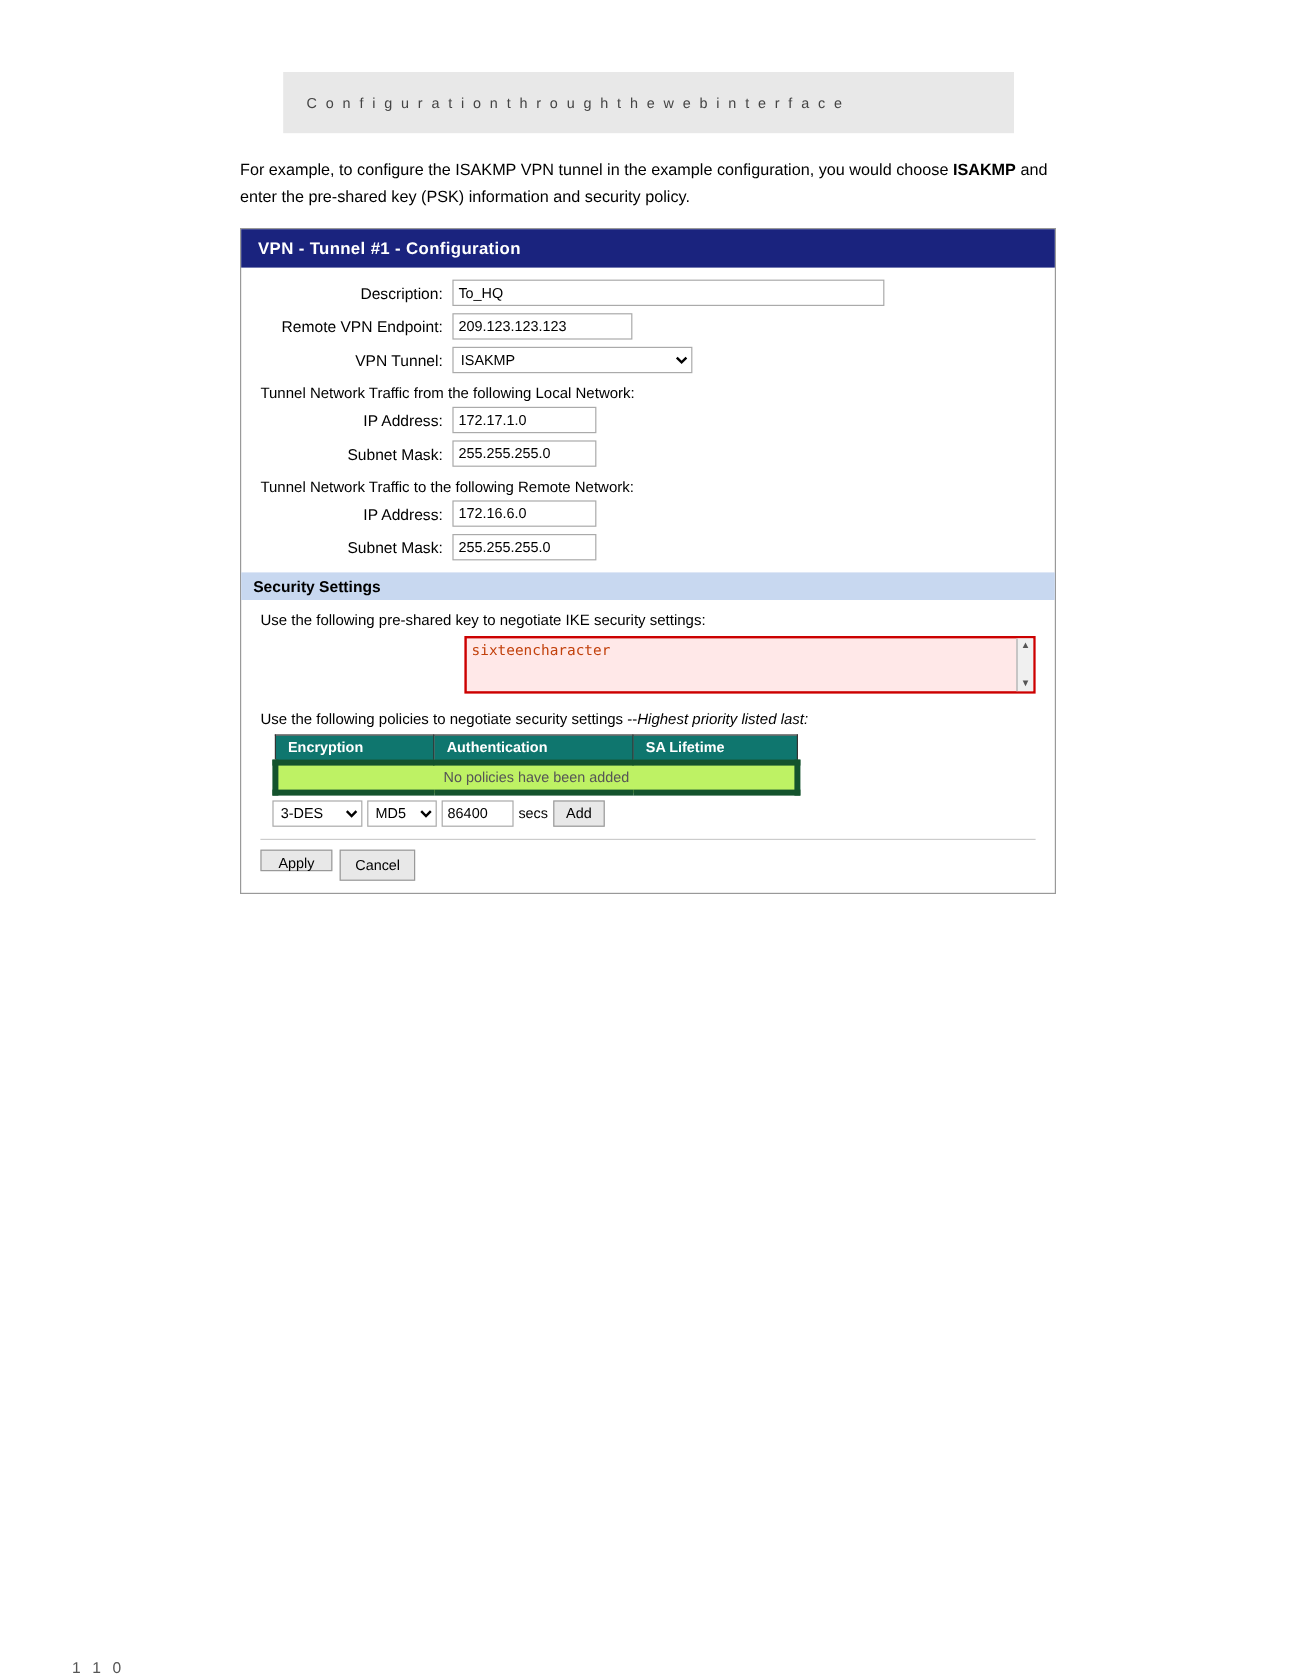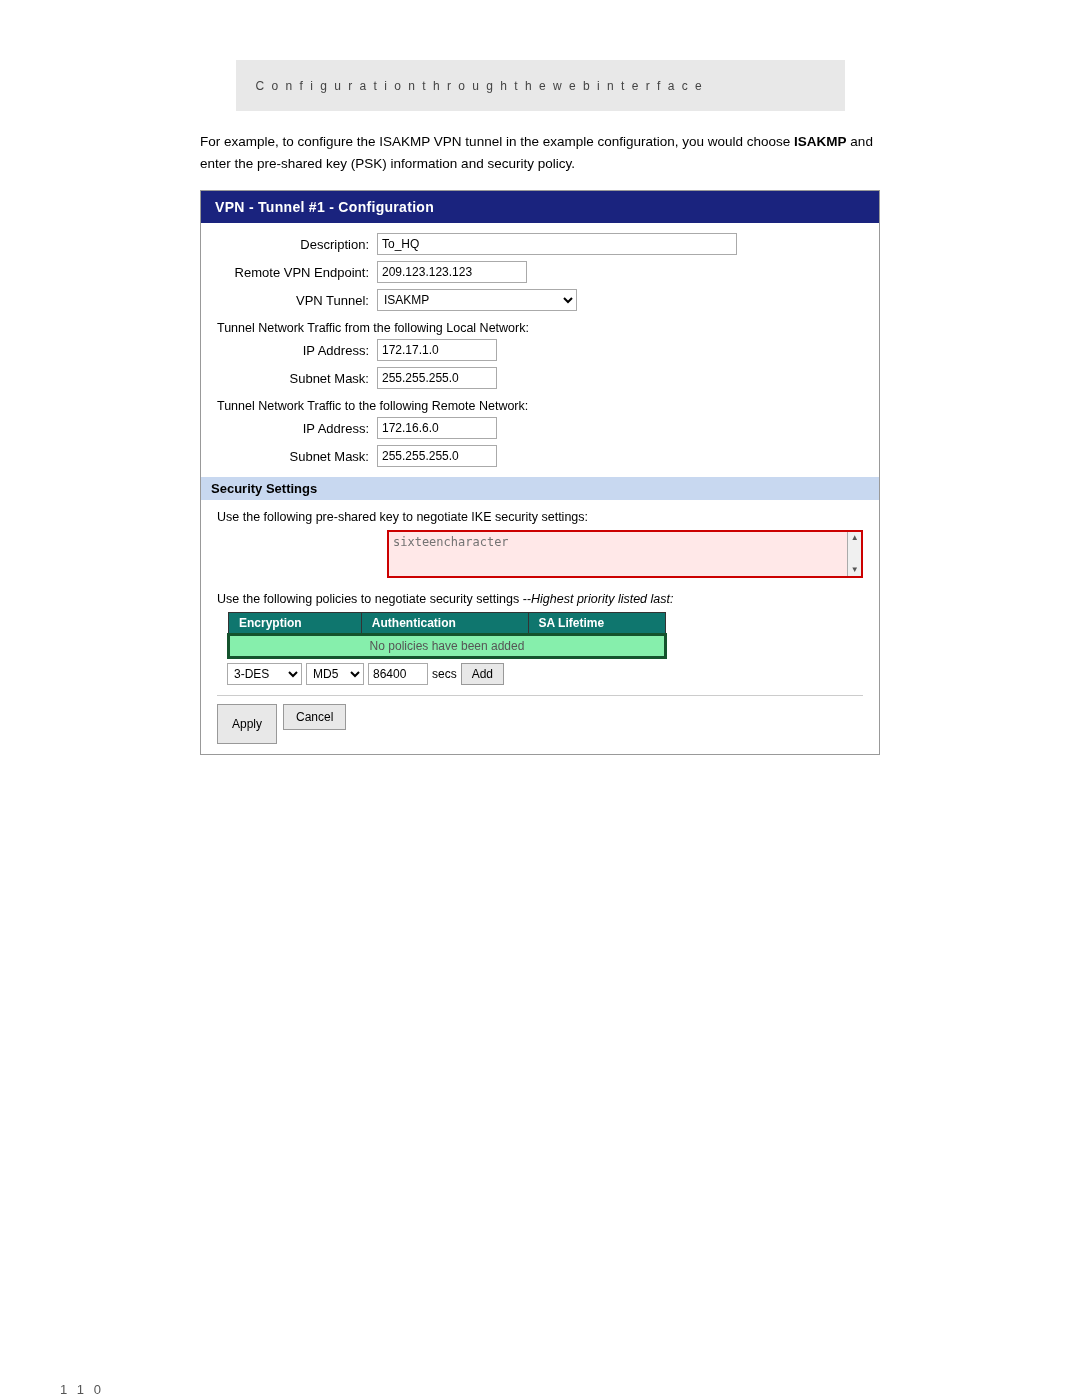--- a/index.html
+++ b/index.html
@@ -146,21 +146,21 @@
 
     .psk-textarea {
       width: 100%;
       height: 44px;
       border: none;
       background: transparent;
       font-size: 12px;
       padding: 3px 4px;
       resize: none;
       font-family: monospace;
-      color: #737373;
+      color: #c2410c;
     }
 
     .psk-scrollbar {
       width: 14px;
       background: #f0f0f0;
       border-left: 1px solid #aaa;
       display: flex;
       flex-direction: column;
       align-items: center;
       padding: 1px 0;
@@ -195,24 +195,24 @@
       background: #0f766e;
       color: #fff;
       font-size: 12px;
       font-weight: bold;
       padding: 3px 10px;
       text-align: left;
       border: 1px solid #333;
     }
 
     .policies-table td {
-      border: 3px solid #14532d;
+      border: 5px solid #14532d;
       padding: 3px 10px;
       font-size: 12px;
-      background: #86efac;
+      background: #bef264;
     }
 
     .no-policies-row td {
       text-align: center;
       color: #555;
       font-size: 12px;
     }
 
     .add-row {
       display: flex;
@@ -258,21 +258,21 @@
       padding-top: 8px;
       border-top: 1px solid #ccc;
     }
 
     .apply-button {
       border: 1px solid #999;
       background: #e8e8e8;
       font-size: 12px;
       padding: 3px 14px;
       cursor: pointer;
-      height: 40px;
+      height: 18px;
     }
 
     .cancel-button {
       border: 1px solid #999;
       background: #e8e8e8;
       font-size: 12px;
       padding: 3px 12px;
       cursor: pointer;
       height: 26px;
     }

